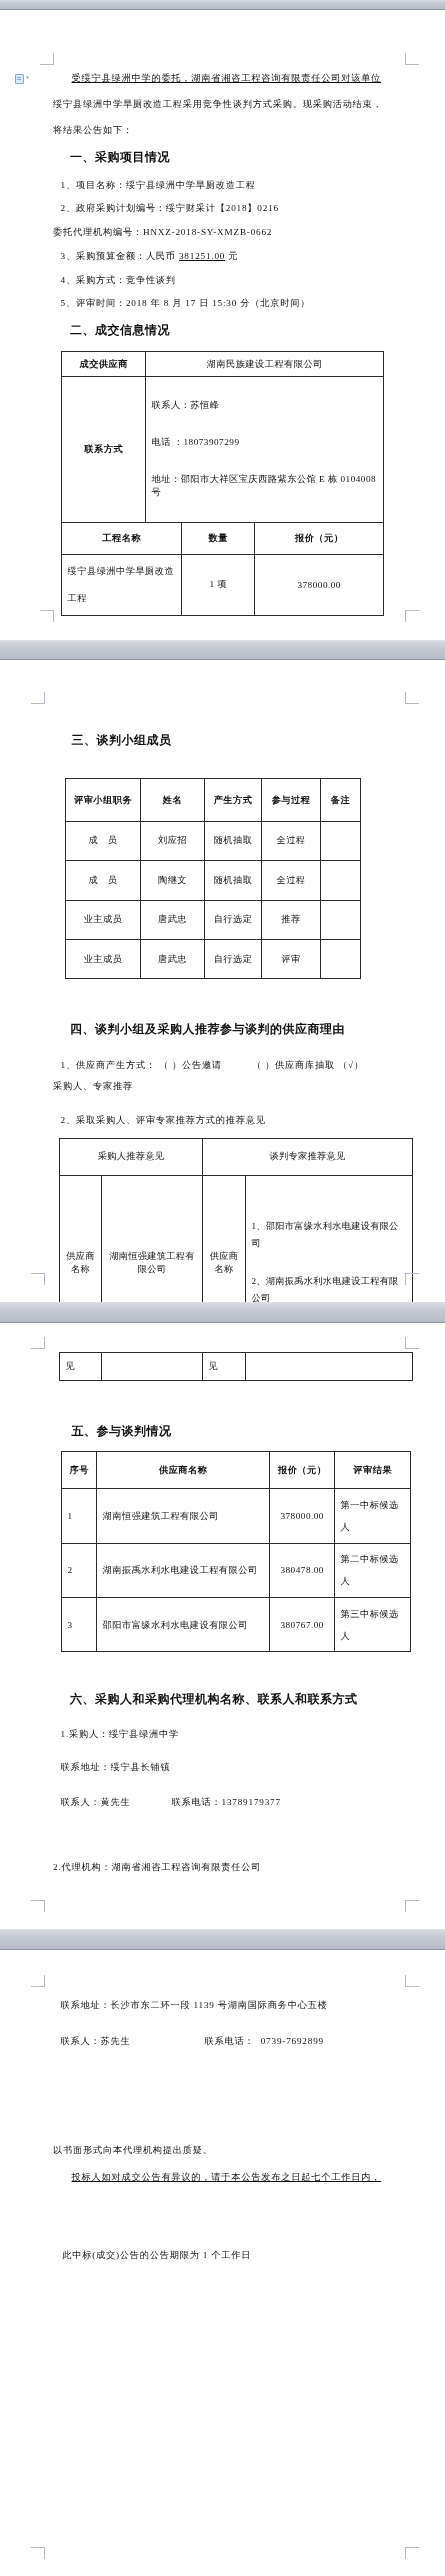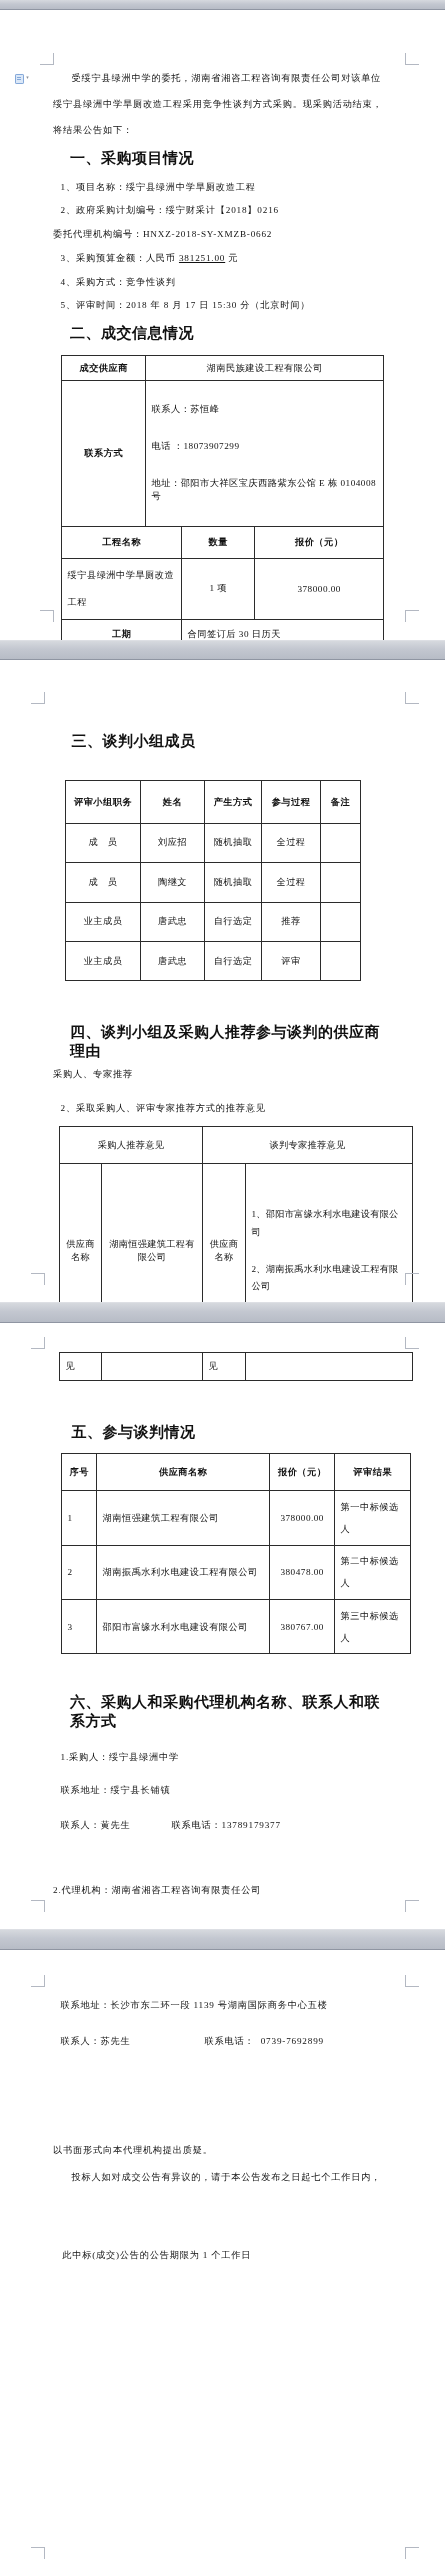--- a/index.html
+++ b/index.html
@@ -27,26 +27,26 @@
     overflow:hidden;
   }
   
   .mark{position:absolute;width:12.5px;height:11px;border:0 solid #b3b8c2;}
   .mark.tl{border-right-width:0.5px;border-bottom-width:0.5px;}
   .mark.tr{border-left-width:0.5px;border-bottom-width:0.5px;}
   .mark.bl{border-right-width:0.5px;border-top-width:0.5px;}
   .mark.br{border-left-width:0.5px;border-top-width:0.5px;}
 
   .p{white-space:pre-wrap;line-height:15px;letter-spacing:0.8px;}
-  .h{font-weight:bold;font-size:15px;letter-spacing:0.5px;white-space:pre-wrap;}
+  .h{font-weight:bold;font-size:12px;letter-spacing:0.5px;white-space:pre-wrap;}
 
   
   .intro{padding-top:61px;}
   .intro .p{margin:0 0 11px 0;}
-  .indent2{text-indent:18.5px;}
+  .indent2{text-indent:18.5px;text-decoration:underline;}
   .h1x{margin:7.6px 0 12px 17px;}
   .item{margin:0 0 8.7px 7.6px;}
   .item.noind{margin-left:0;}
   .uln{text-decoration:underline;}
   .h2x{margin:11px 0 12px 17px;}
 
   table{border-collapse:collapse;table-layout:fixed;}
   .doc-table{margin-left:8.2px;}
   .doc-table th,.doc-table td{
     border:0.5px solid #2b2b2b;
@@ -191,24 +191,20 @@
         <tr class="rowC">
       <th class="lt">工程名称</th>
       <th>数量</th>
       <th>报价（元）</th>
     </tr>
     <tr class="rowD">
       <td class="nm2">绥宁县绿洲中学旱厕改造工程</td>
       <td class="ct">1 项</td>
       <td class="ct">378000.00</td>
     </tr>
-    <tr class="rowE">
-      <th class="lt">工期</th>
-      <td colspan="2">合同签订后 30 日历天</td>
-    </tr>
   </tbody>
     </table>
 </div>
 
 <div class="band"></div>
 
 <div class="page" style="height:642px;">
   <div class="mark tl" style="left:31px;top:31.5px;"></div>
   <div class="mark tr" style="left:405px;top:31.5px;"></div>
   <div class="mark bl" style="left:31px;top:613px;"></div>
@@ -258,20 +254,21 @@
       <td>唐武忠</td>
       <td>自行选定</td>
       <td>评审</td>
       <td></td>
     </tr>
   </tbody>
     </table>
 
   <div class="h h4x">四、谈判小组及采购人推荐参与谈判的供应商理由</div>
 
+  <div class="p mline1">1、供应商产生方式： （ ）公告邀请　　　（ ）供应商库抽取 （√）</div>
   <div class="p mline2">采购人、专家推荐</div>
   <div class="p item2x">2、采取采购人、评审专家推荐方式的推荐意见</div>
 
   <table class="doc-table t3">
     <colgroup>
         <col style="width:42px">
         <col style="width:101px">
         <col style="width:43px">
         <col>
       </colgroup>

